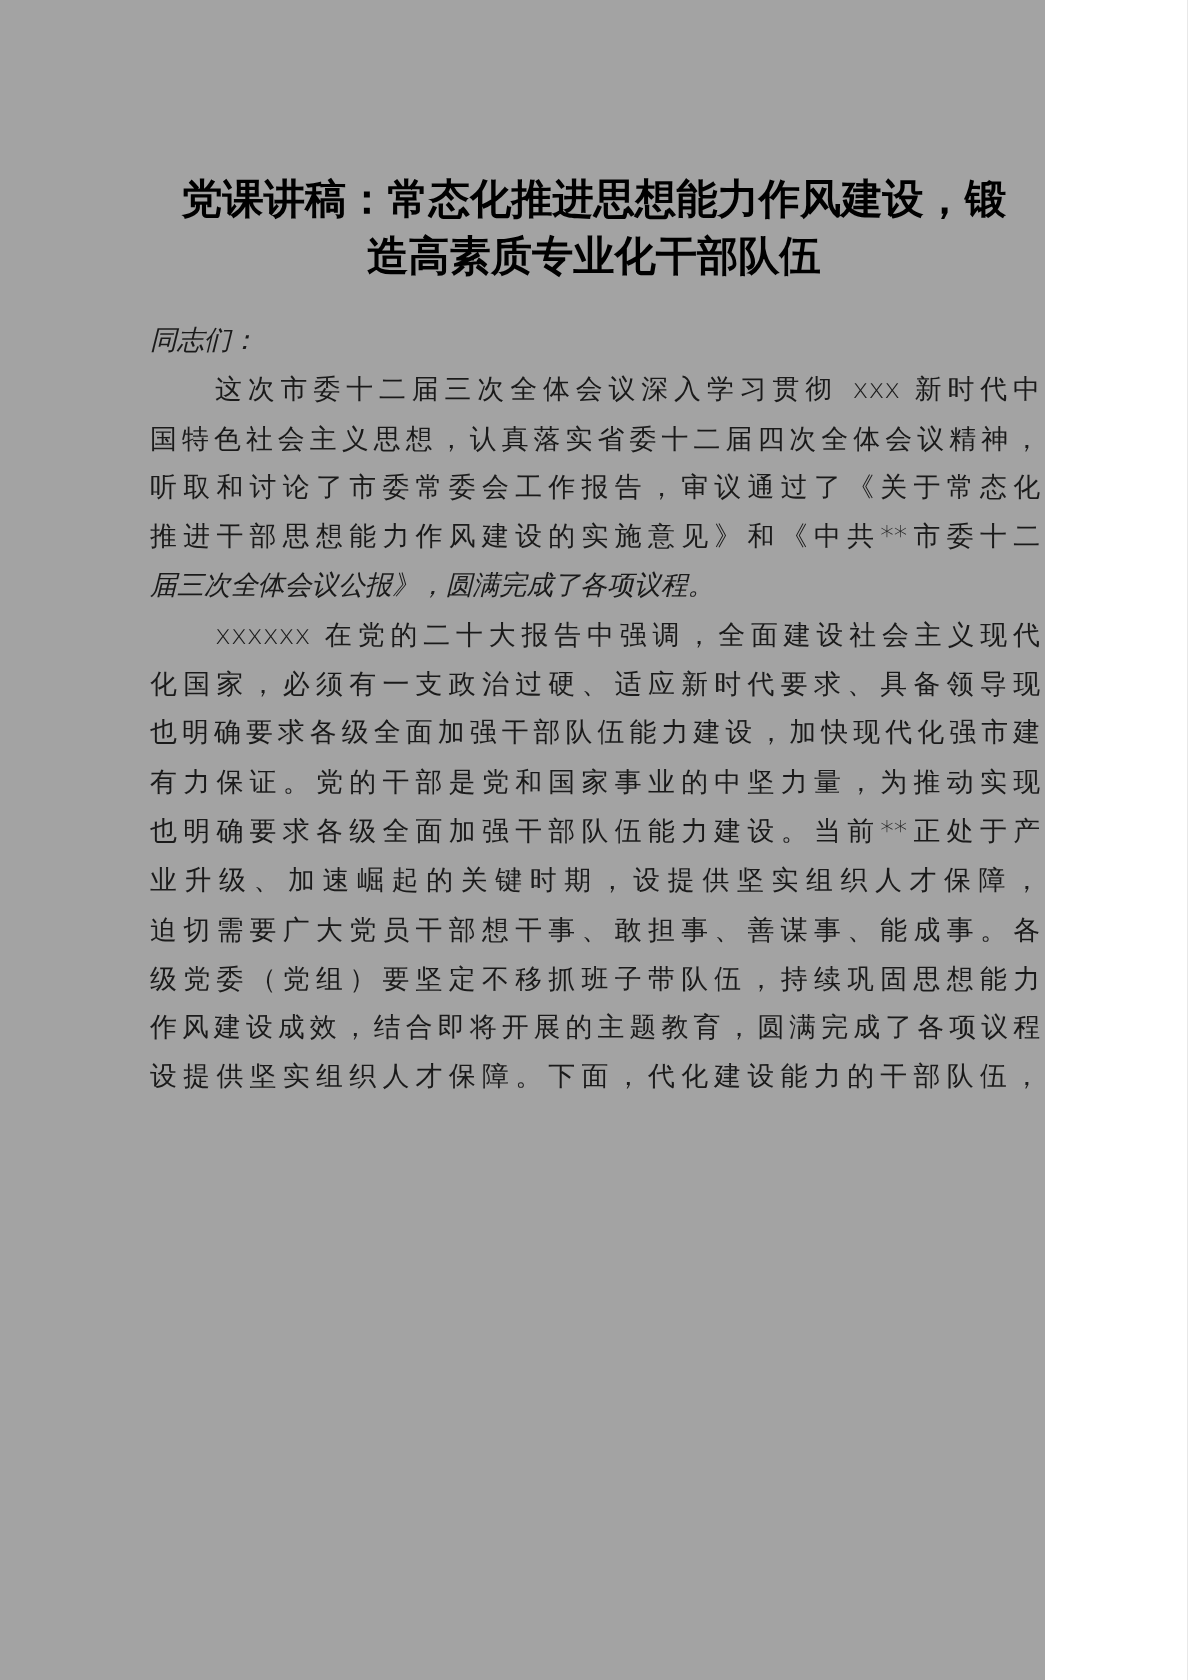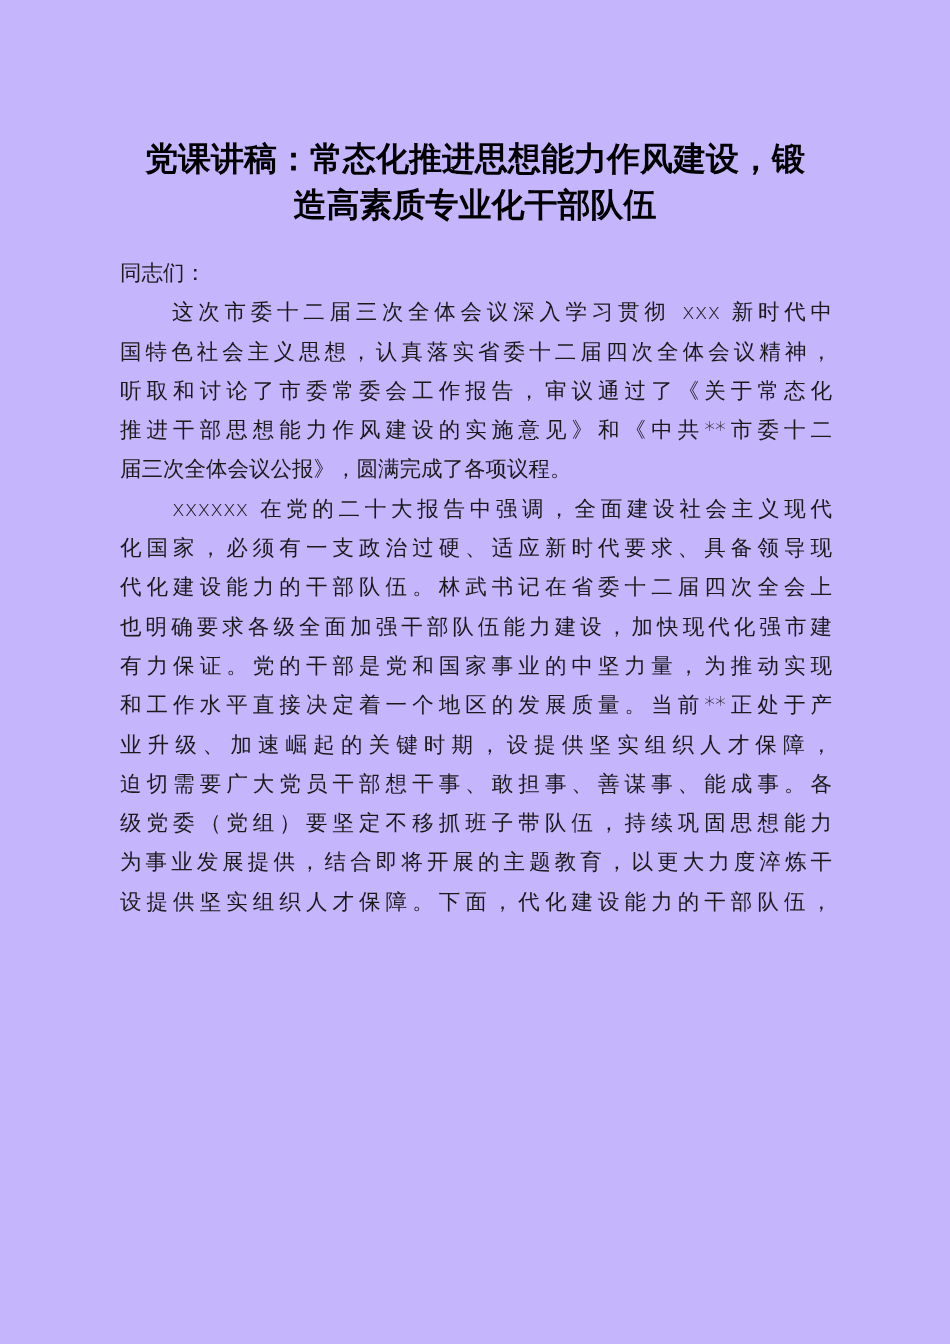--- a/index.html
+++ b/index.html
@@ -11,23 +11,23 @@
       width: 950px;
       height: 1344px;
       position: relative;
       overflow: hidden;
       font-family: "DejaVu Serif", "Liberation Serif", serif;
       color: #111111;
     }
     .page {
       position: absolute;
       left: 0; top: 0;
-      width: 950px;
+      width: 836px;
       height: 1344px;
-      background: #c4b5fd;
+      background: #a3a3a3;
     }
     .title {
       position: absolute;
       left: 100px;
       width: 750px;
       top: 136px;
       text-align: center;
       font-family: "DejaVu Sans", "Liberation Sans", sans-serif;
       font-weight: bold;
       font-size: 33px;
@@ -55,20 +55,21 @@
       white-space: nowrap;
       text-align: justify;
       text-align-last: justify;
       height: 39.3px;
     }
     .line.indent {
       padding-left: 52px;
     }
     .line.last {
       text-align-last: left;
+      font-style: italic;
     }
   </style>
 </head>
 <body>
 
 <div class="page">
 
   <h1 class="title" style="margin:0;">
     <span class="tline">党课讲稿：常态化推进思想能力作风建设，锻</span>
     <span class="tline">造高素质专业化干部队伍</span>
@@ -81,25 +82,24 @@
       <span class="line indent">这次市委十二届三次全体会议深入学习贯彻 xxx 新时代中</span>
       <span class="line">国特色社会主义思想，认真落实省委十二届四次全体会议精神，</span>
       <span class="line">听取和讨论了市委常委会工作报告，审议通过了《关于常态化</span>
       <span class="line">推进干部思想能力作风建设的实施意见》和《中共**市委十二</span>
       <span class="line last">届三次全体会议公报》，圆满完成了各项议程。</span>
     </div>
 
     <div>
       <span class="line indent">xxxxxx 在党的二十大报告中强调，全面建设社会主义现代</span>
       <span class="line">化国家，必须有一支政治过硬、适应新时代要求、具备领导现</span>
-      <span class="line">代化建设能力的干部队伍。林武书记在省委十二届四次全会上</span>
       <span class="line">也明确要求各级全面加强干部队伍能力建设，加快现代化强市建</span>
       <span class="line">有力保证。党的干部是党和国家事业的中坚力量，为推动实现</span>
-      <span class="line">和工作水平直接决定着一个地区的发展质量。当前**正处于产</span>
+      <span class="line">也明确要求各级全面加强干部队伍能力建设。当前**正处于产</span>
       <span class="line">业升级、加速崛起的关键时期，设提供坚实组织人才保障，</span>
       <span class="line">迫切需要广大党员干部想干事、敢担事、善谋事、能成事。各</span>
       <span class="line">级党委（党组）要坚定不移抓班子带队伍，持续巩固思想能力</span>
-      <span class="line">为事业发展提供，结合即将开展的主题教育，以更大力度淬炼干</span>
+      <span class="line">作风建设成效，结合即将开展的主题教育，圆满完成了各项议程</span>
       <span class="line">设提供坚实组织人才保障。下面，代化建设能力的干部队伍，</span>
     </div>
   </div>
 
 </div>
 
 </body></html>

